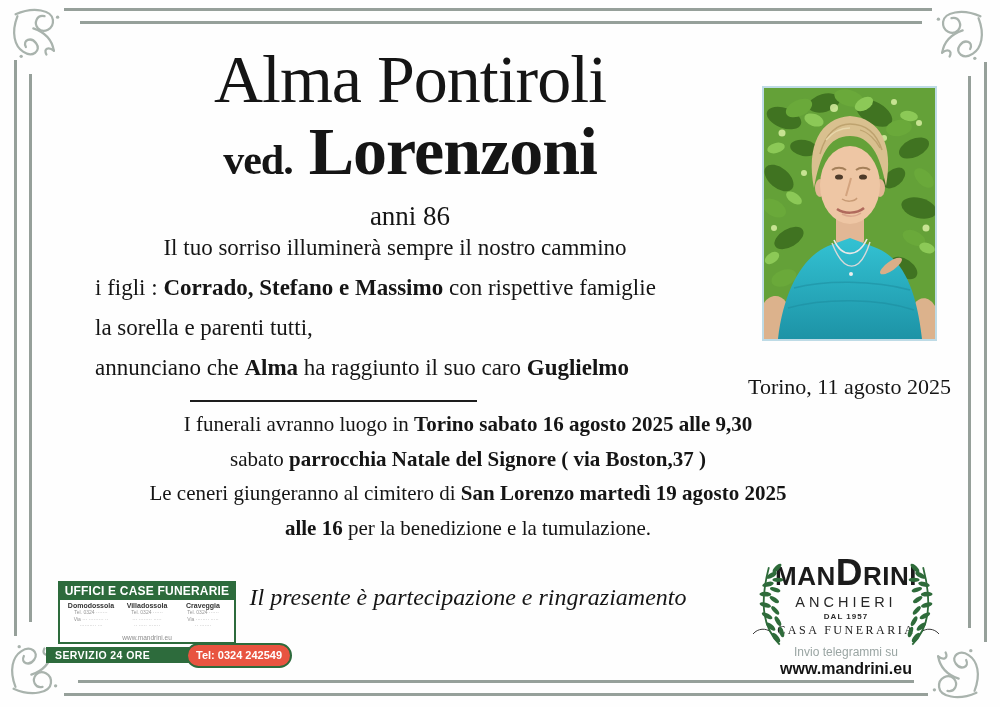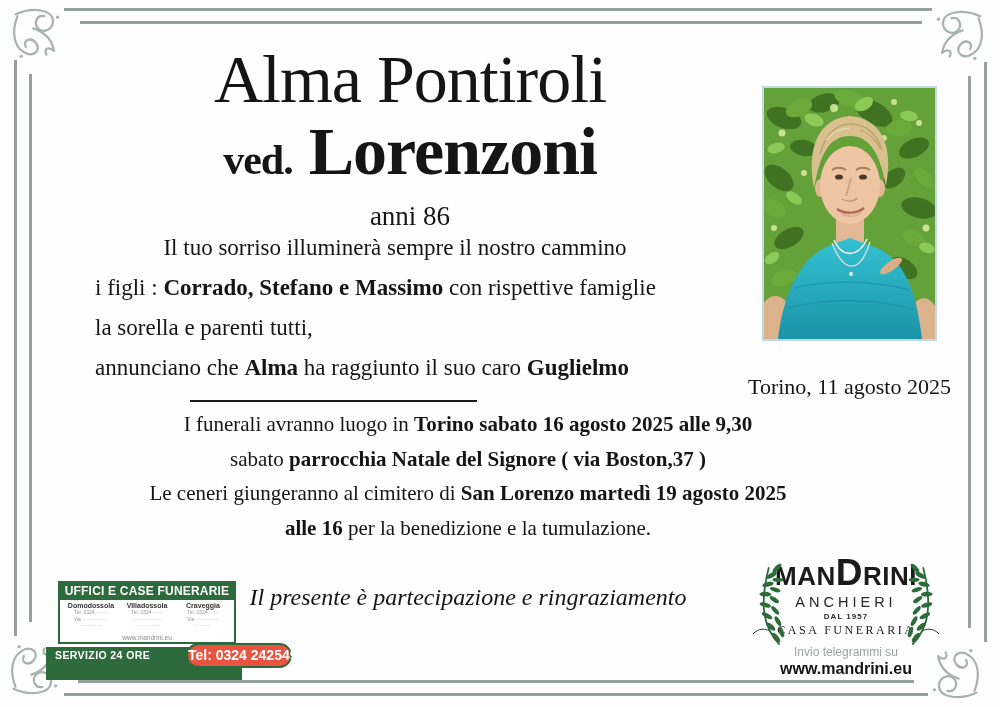--- a/index.html
+++ b/index.html
@@ -37,22 +37,22 @@
   .portrait svg{display:block;width:100%;height:100%;}
   
   .offices{position:absolute;left:46px;top:581px;width:210px;height:92px;font-family:"Liberation Sans","DejaVu Sans",sans-serif;}
   .offices-panel{position:absolute;left:12px;top:0;width:178px;height:63px;background:#fff;border:2px solid #2d6b3c;box-sizing:border-box;}
   .offices-header{background:#2d6b3c;color:#fff;font-weight:bold;font-size:12px;line-height:17px;text-align:center;letter-spacing:.2px;white-space:nowrap;}
   .offices-cols{display:flex;padding:2px 3px 0 3px;}
   .office-col{flex:1;text-align:center;}
   .office-name{font-size:7px;font-weight:bold;color:#333;}
   .office-line{font-size:5px;color:#979797;line-height:1.3;white-space:nowrap;}
   .offices-web{position:absolute;left:0;bottom:1px;width:100%;text-align:center;font-size:6.5px;color:#8d8d8d;}
-  .service-bar{position:absolute;left:0;top:66px;width:196px;height:33px;background:#2d6b3c;color:#fff;font-weight:bold;font-size:10.5px;line-height:17px;padding-left:9px;letter-spacing:.4px;box-sizing:border-box;white-space:nowrap;}
-  .phone-pill{position:absolute;left:140px;top:62px;width:102px;height:21px;background:#e85440;border:2px solid #2d6b3c;border-radius:13px;color:#fff;font-weight:bold;font-size:14px;line-height:21px;text-align:center;box-sizing:content-box;white-space:nowrap;}
+  .service-bar{position:absolute;left:0;top:66px;width:196px;height:16px;background:#2d6b3c;color:#fff;font-weight:bold;font-size:10.5px;line-height:17px;padding-left:9px;letter-spacing:.4px;box-sizing:border-box;white-space:nowrap;}
+  .phone-pill{position:absolute;left:140px;top:62px;width:102px;height:21px;background:#e85440;border:2px solid #2d6b3c;border-radius:13px;color:#fff;font-weight:bold;font-size:11px;line-height:21px;text-align:center;box-sizing:content-box;white-space:nowrap;}
   
   .brand{position:absolute;left:748px;top:556px;width:196px;text-align:center;font-family:"Liberation Sans","DejaVu Sans",sans-serif;}
   .laurel{position:absolute;top:4px;width:36px;height:94px;}
   .laurel.left{left:2px;}
   .laurel.right{right:2px;transform:scaleX(-1);}
   .brand-name{font-weight:bold;color:#1b1b1b;font-size:26px;line-height:34px;letter-spacing:.5px;}
   .brand-name .bigD{font-size:37px;}
   .brand-family{font-size:14.5px;letter-spacing:4px;color:#272727;margin-top:1px;}
   .brand-since{font-size:8px;font-weight:bold;letter-spacing:1px;color:#2c2c2c;margin-top:2px;}
   .brand-type{font-family:"Liberation Serif",serif;font-size:12px;letter-spacing:2.5px;color:#222;margin-top:2px;white-space:nowrap;}

